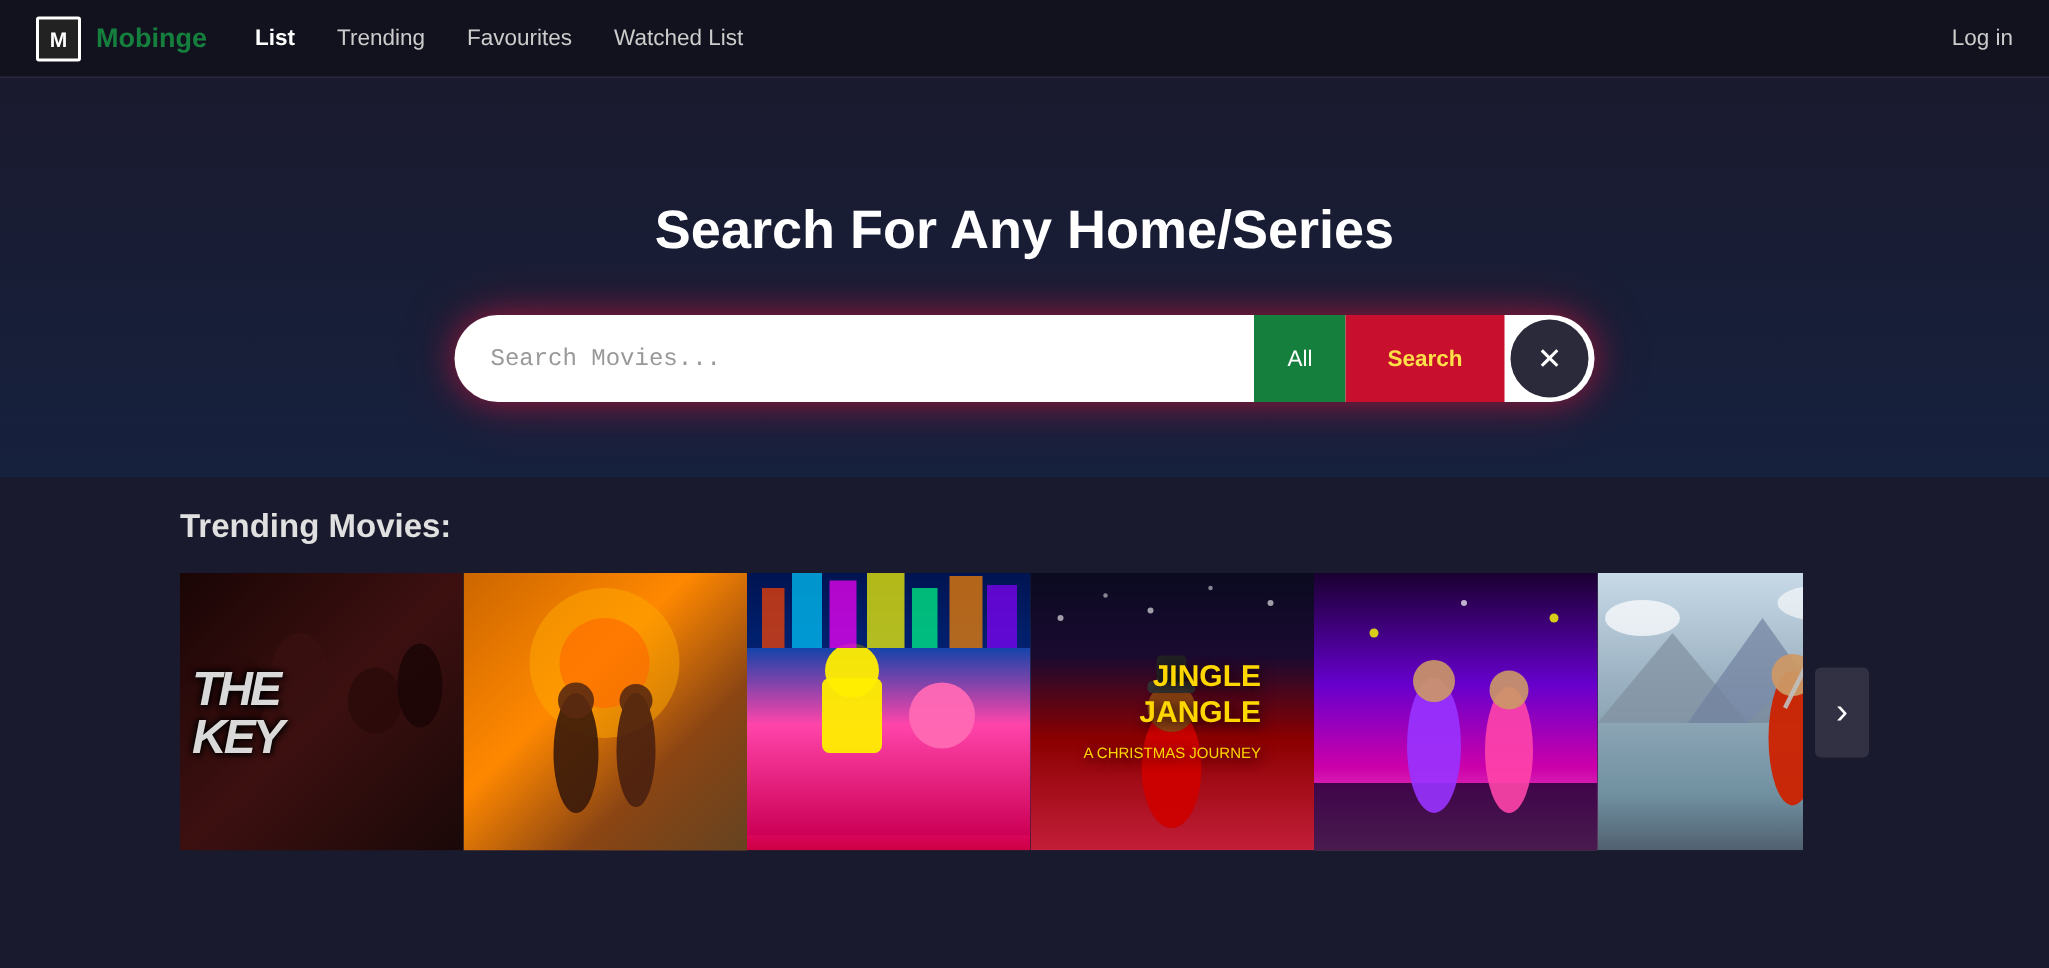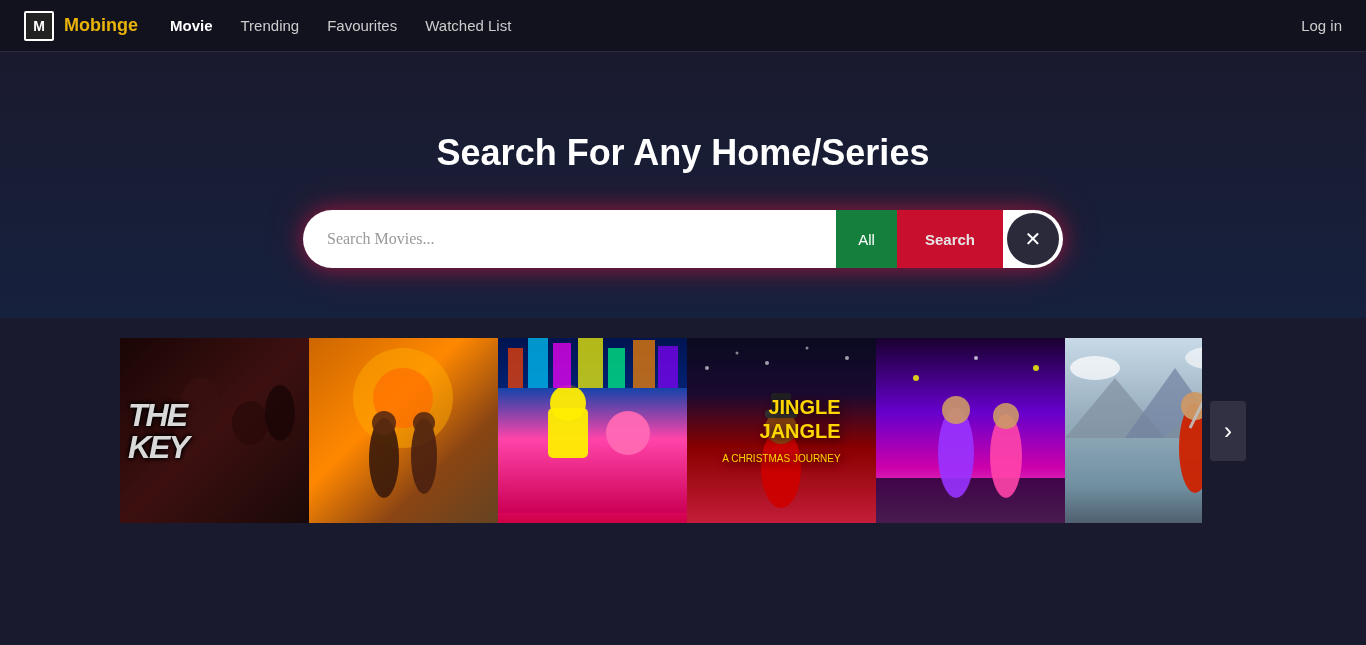--- a/index.html
+++ b/index.html
@@ -40,21 +40,21 @@
       justify-content: center;
       font-weight: bold;
       font-size: 14px;
       color: #fff;
       border-radius: 2px;
     }
 
     .nav-logo-text {
       font-size: 18px;
       font-weight: 600;
-      color: #eab308;
+      color: #15803d;
     }
 
     .nav-links {
       display: flex;
       align-items: center;
       gap: 28px;
       flex: 1;
     }
 
     .nav-link {
@@ -106,41 +106,41 @@
 
     .search-input {
       flex: 1;
       height: 100%;
       border: none;
       outline: none;
       padding: 0 24px;
       font-size: 16px;
       color: #0f172a;
       background: transparent;
-      font-family: Liberation Serif, serif;
+      font-family: Liberation Mono, monospace;
     }
 
     .search-input::placeholder {
       color: #999;
     }
 
     .search-all-btn {
       background: #15803d;
       color: #fff;
       border: none;
       padding: 0 22px;
       height: 100%;
       font-size: 15px;
       cursor: pointer;
       font-weight: 500;
     }
 
     .search-btn {
       background: #c8102e;
-      color: #e5e5e5;
+      color: #fde047;
       border: none;
       padding: 12px 28px;
       height: 100%;
       font-size: 15px;
       cursor: pointer;
       font-weight: 600;
     }
 
     .search-close-btn {
       width: 52px;
@@ -293,41 +293,42 @@
 
 <nav class="navbar">
   <div class="nav-logo">
     <div class="nav-logo-box">
       <span>M</span>
     </div>
     <span class="nav-logo-text">Mobinge</span>
   </div>
 
   <div class="nav-links">
-    <a class="nav-link active">Movie</a>
+    <a class="nav-link active">List</a>
     <a class="nav-link">Trending</a>
     <a class="nav-link">Favourites</a>
     <a class="nav-link">Watched List</a>
   </div>
 
   <span class="nav-login">Log in</span>
 </nav>
 
 <section class="hero">
   <h1 class="hero-title">Search For Any Home/Series</h1>
 
   <div class="search-bar-container">
     <input class="search-input" type="text" placeholder="Search Movies..." style="">
     <button class="search-all-btn">All</button>
     <button class="search-btn">Search</button>
     <button class="search-close-btn">✕</button>
   </div>
 </section>
 
 <section class="trending-section">
+  <h2 class="trending-title">Trending Movies:</h2>
 
   <div class="movies-carousel-wrapper">
     <div class="movies-carousel">
 
       <div class="movie-card">
         <div class="movie-1-bg" style="width:100%;height:100%;position:relative;">
 
           <svg width="100%" height="100%" viewBox="0 0 189 185" xmlns="http://www.w3.org/2000/svg" style="position:absolute;top:0;left:0;">
             <defs>
               <linearGradient id="g1" x1="0%" y1="0%" x2="100%" y2="100%">

